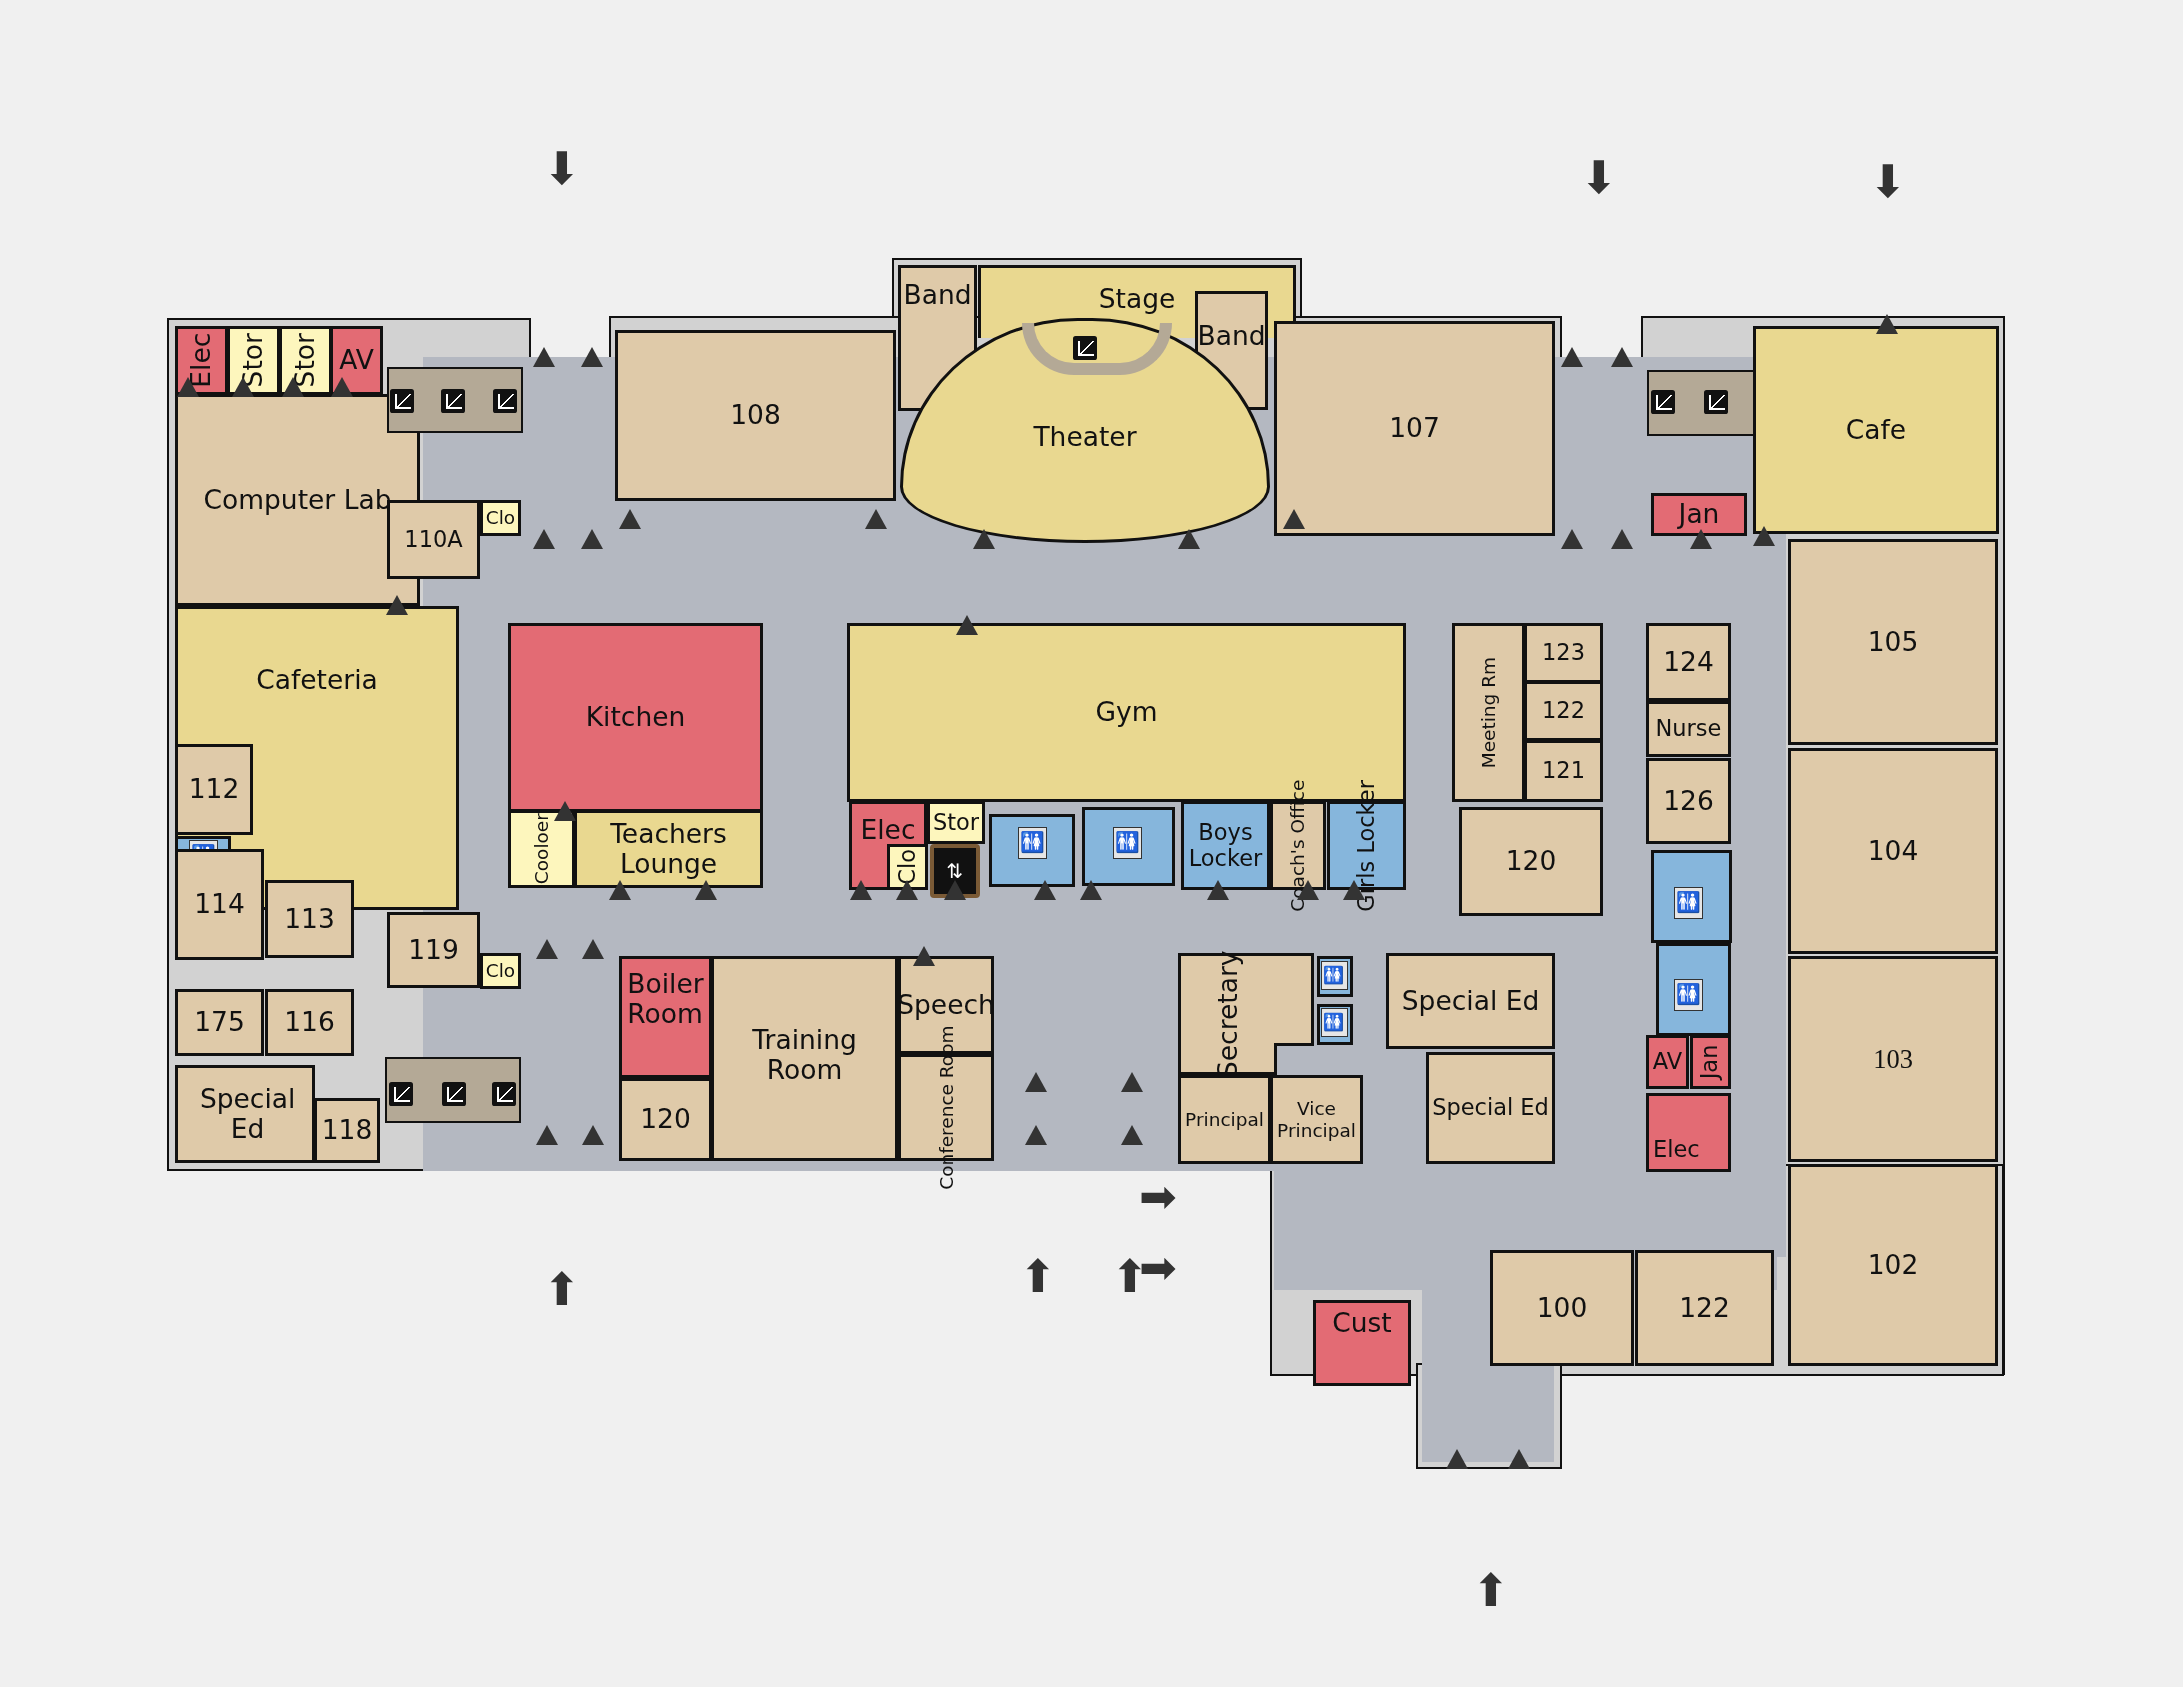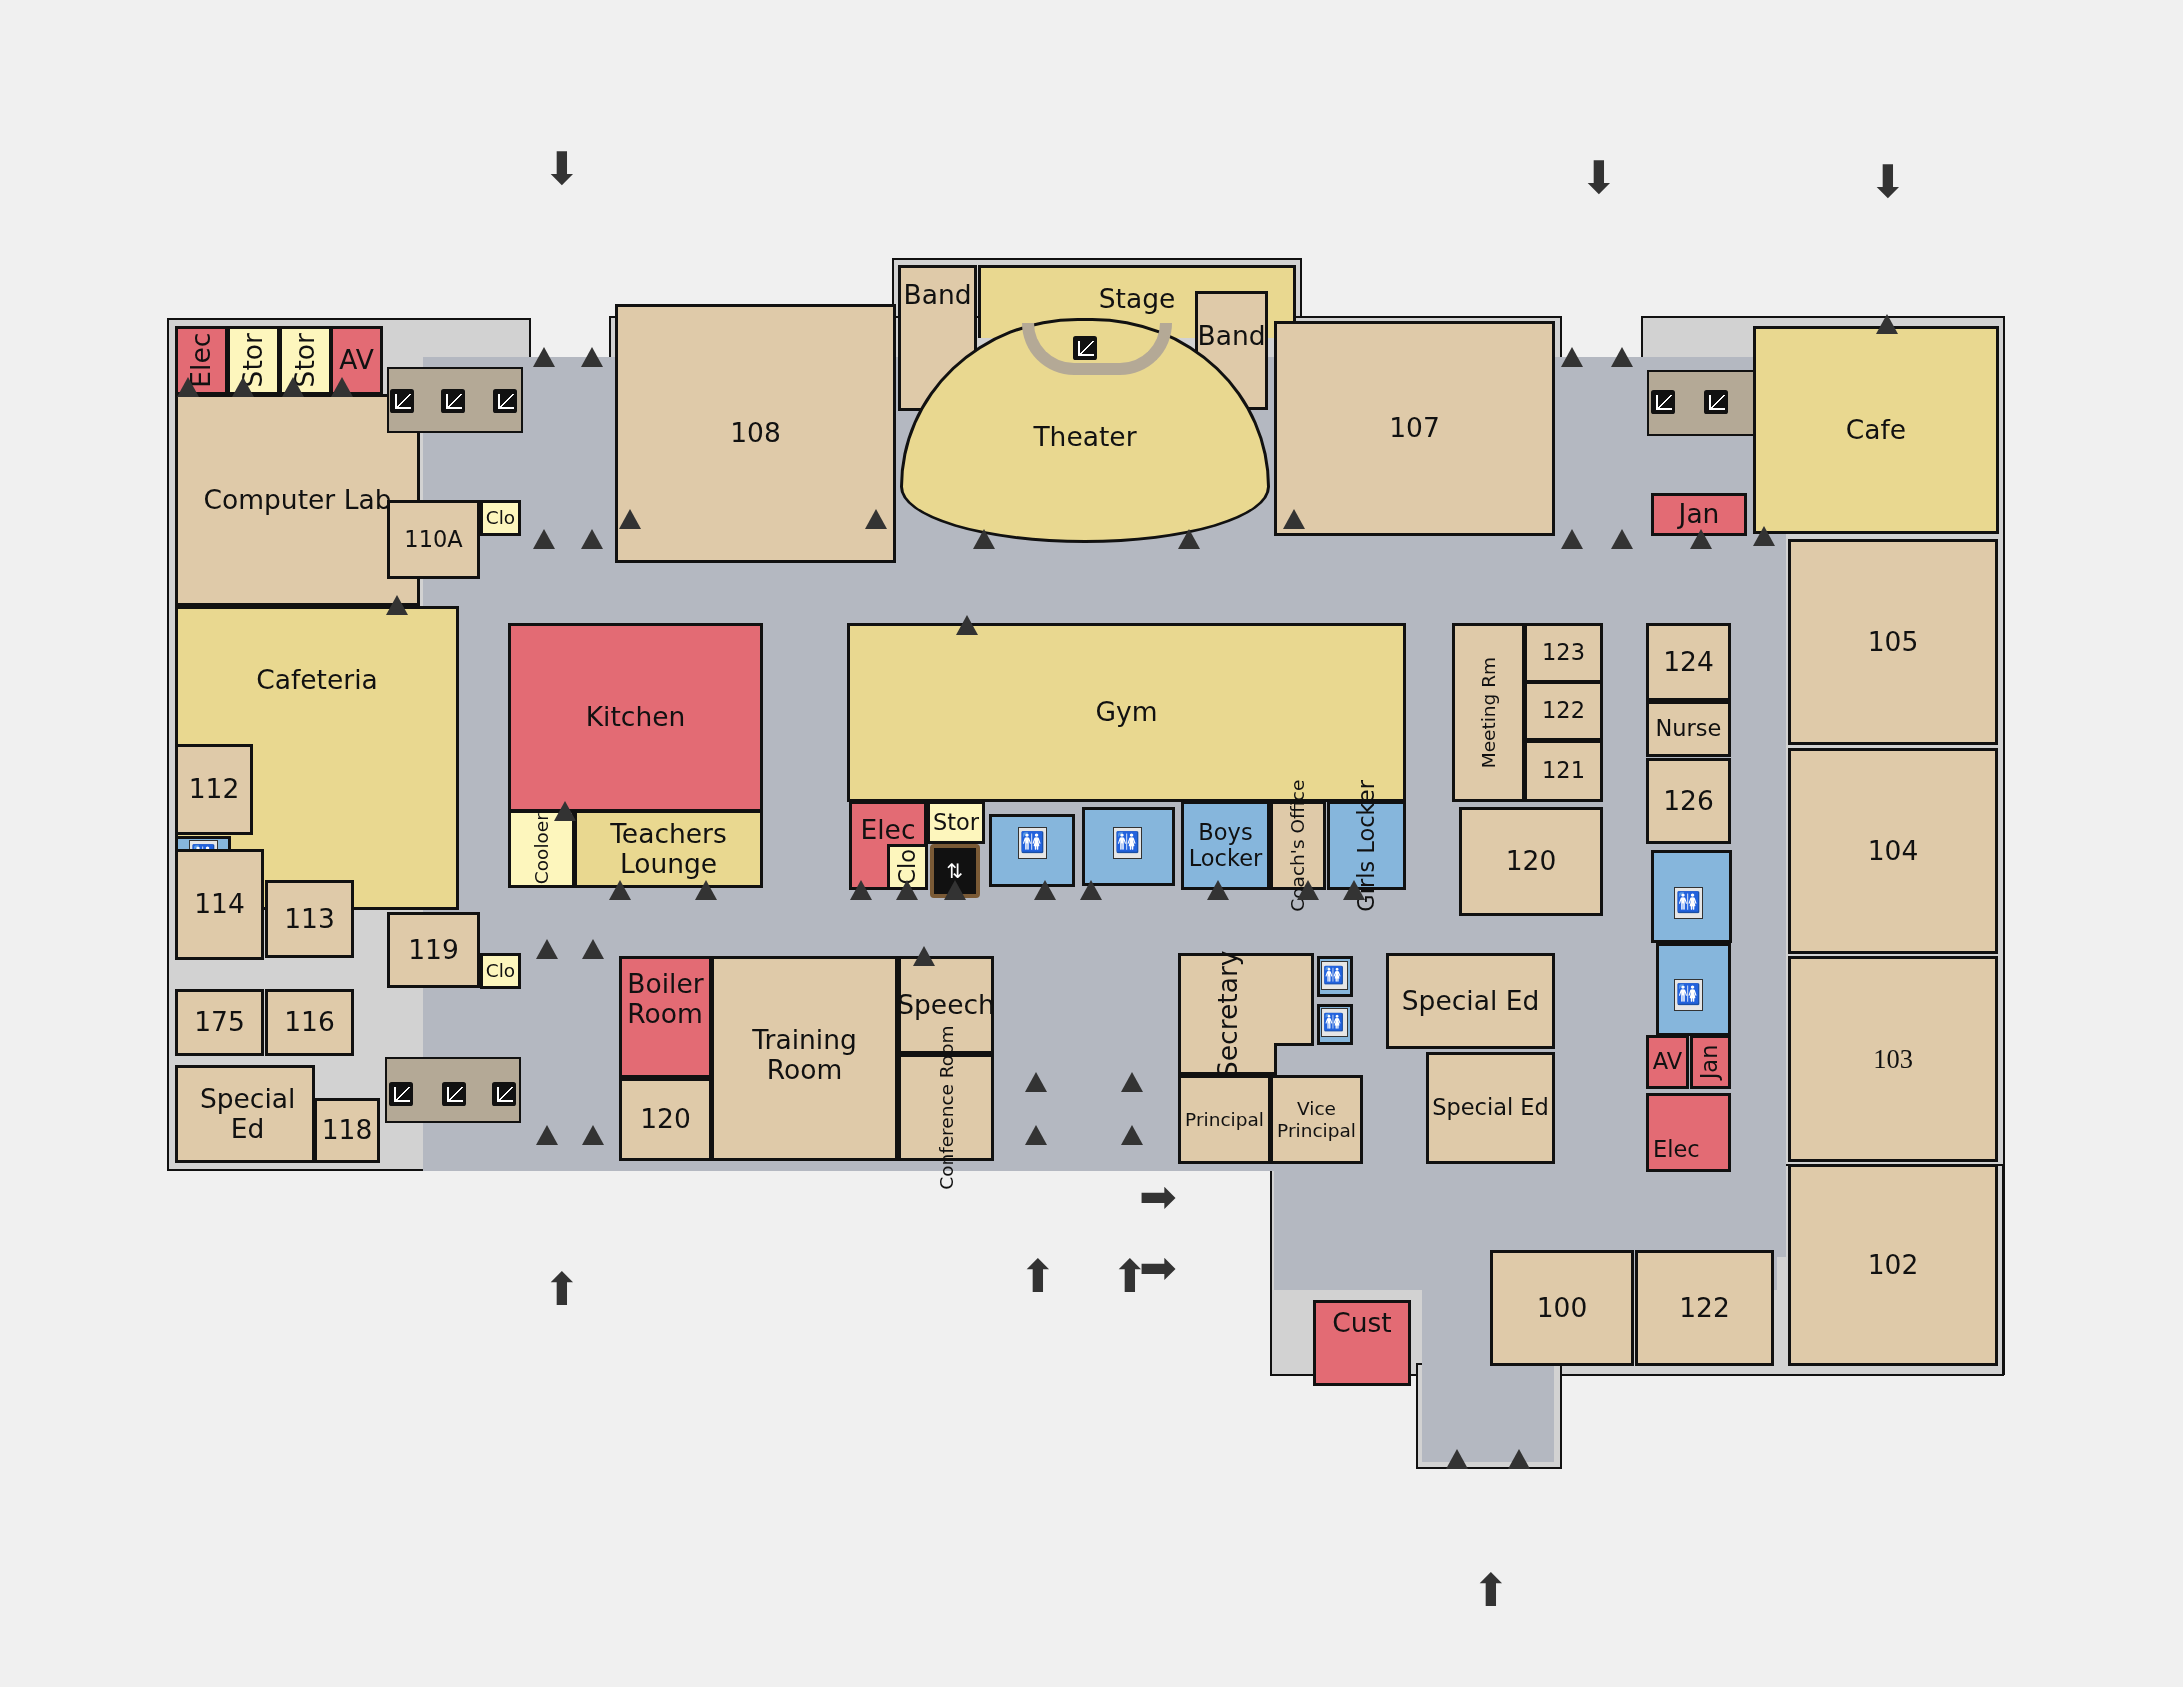--- a/index.html
+++ b/index.html
@@ -86,21 +86,21 @@
     </div>
   <div class="room c-class" style="left:1195px;top:291px;width:73px;height:119px;align-items:flex-start;padding-top:26.5px;">
       <span class="lbl">Band</span>
     </div>
   <div class="room c-common" style="left:900px;top:318px;width:370px;height:225px;border-radius:48% 48% 50% 50% / 75% 75% 25% 25%;">
       <span class="lbl" style="margin-top:13.2px;">Theater</span>
     </div>
   <div class="arc" style="left:1022px;top:323px;width:126px;height:40px;"></div>
   <div class="stair-ic" style="left:1073px;top:336px;"></div>
 
-  <div class="room c-class" style="left:615px;top:304px;width:281px;height:259px;">
+  <div class="room c-class" style="left:615px;top:330px;width:281px;height:171px;">
       <span class="lbl">108</span>
     </div>
   <div class="room c-class" style="left:1274px;top:321px;width:281px;height:215px;">
       <span class="lbl">107</span>
     </div>
 
   <div class="room c-stair" style="left:1647px;top:370px;width:136px;height:66px;border-width:2.6px;"></div>
   <div class="stair-ic" style="left:1651px;top:390px;"></div>
   <div class="stair-ic" style="left:1704px;top:390px;"></div>
   <div class="stair-ic" style="left:1753px;top:390px;"></div>

